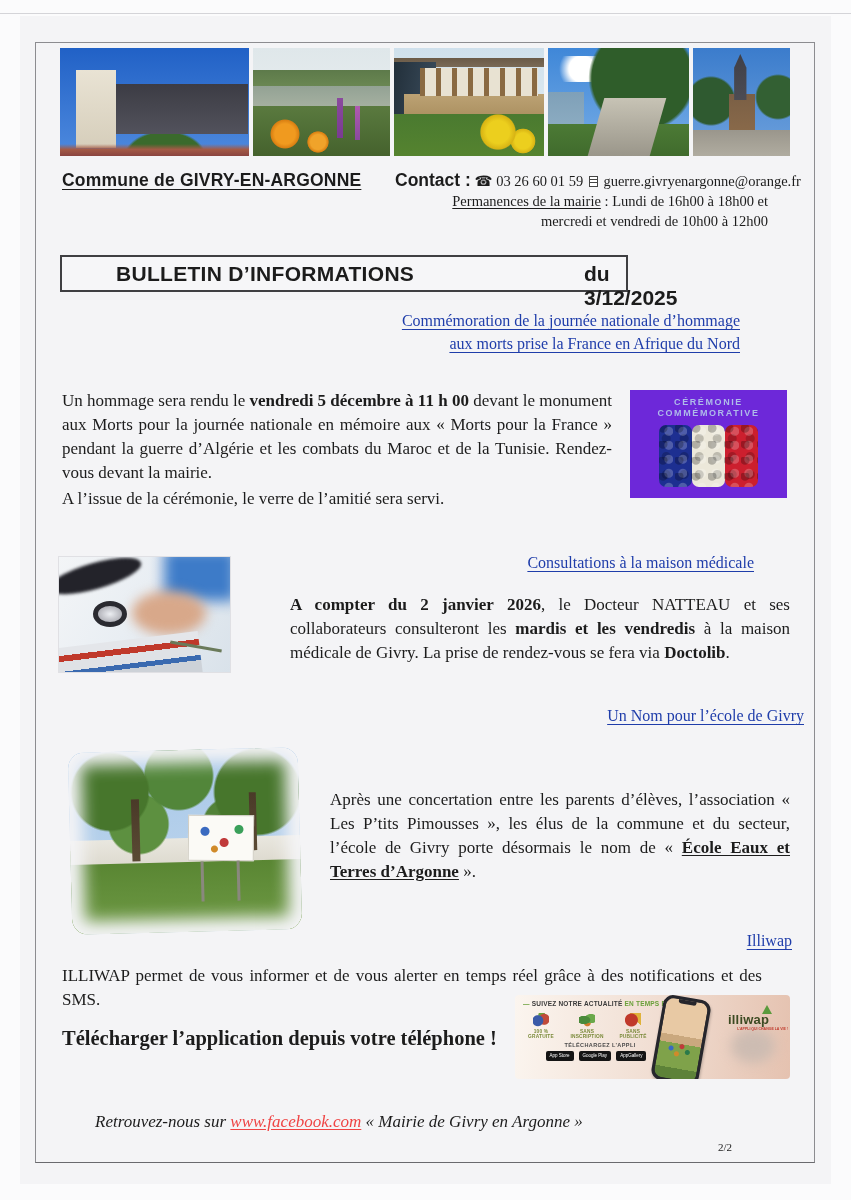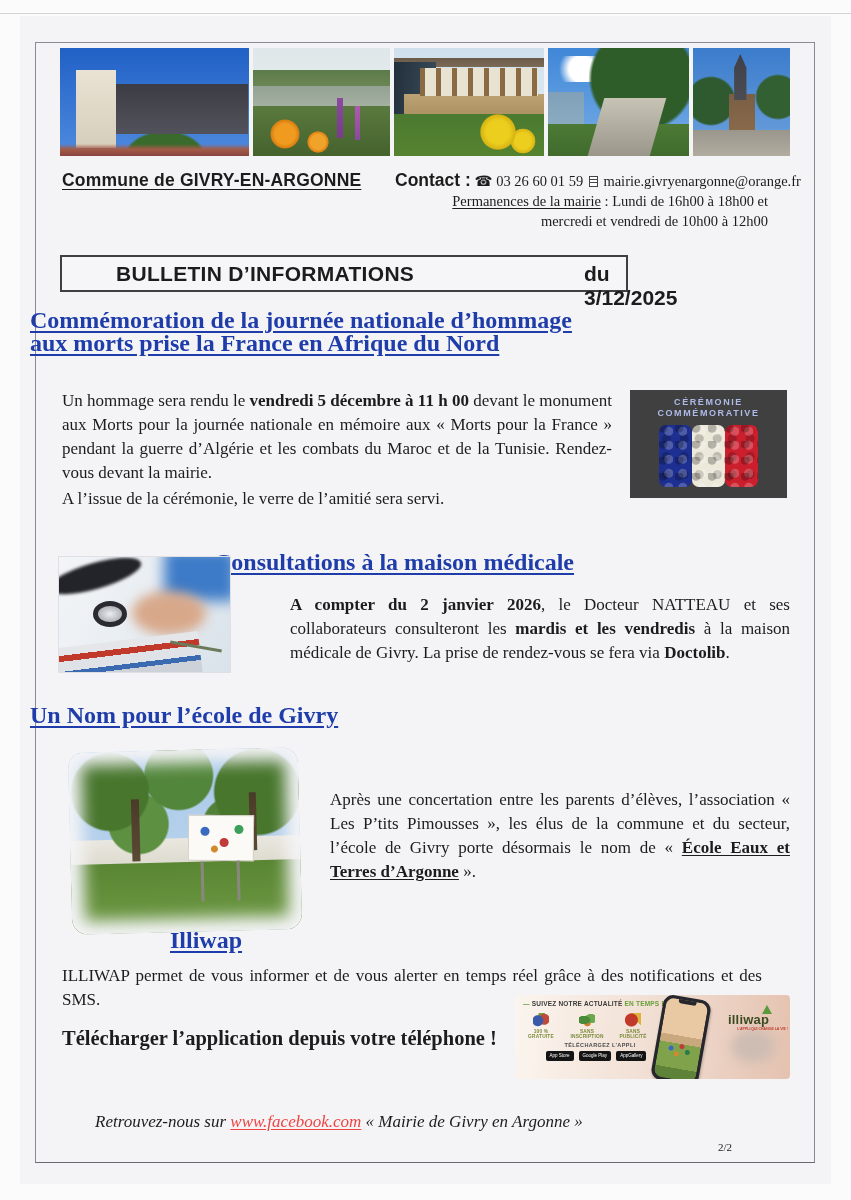--- a/index.html
+++ b/index.html
@@ -84,28 +84,28 @@
     background:linear-gradient(#fff 2px,#444 2px 3px,#fff 3px 5px,#444 5px 6px,#fff 6px); vertical-align:-1px; margin:0 2px; }
   .permanences { left:400px; top:191px; width:368px; text-align:right; font-size:14.5px; line-height:20px; }
   .u { text-decoration:underline; text-underline-offset:2px; }
 
   
   .banner { left:60px; top:255px; width:568px; height:37px; border:2px solid #3f3f42; background:#f6f6f8; }
   .banner-title { position:absolute; left:54px; top:5px; font-size:21px; font-weight:bold; letter-spacing:.3px; }
   .banner-date { position:absolute; left:522px; top:5px; font-size:21px; font-weight:bold; }
 
   
-  .h-blue { color:#1f3daa; font-weight:bold; font-size:24px; text-align:left;
+  .h-blue { color:#1f3daa; font-weight:normal; font-size:16px; text-align:right;
     text-decoration:underline; text-underline-offset:3px; line-height:23px; }
 
   
   .para { font-size:17px; line-height:24px; text-align:justify; }
 
   
-  .cer { left:630px; top:390px; width:157px; height:108px; background:#404040; padding-top:7px; }
+  .cer { left:630px; top:390px; width:157px; height:108px; background:#6d28d9; padding-top:7px; }
   .cer-t { text-align:center; color:#aebbe9; font-family:"Liberation Sans",sans-serif;
     font-weight:bold; font-size:9px; letter-spacing:1.6px; line-height:11px; }
   .cer-flowers { display:flex; width:99px; height:62px; margin:6px auto 0; }
   .cer-col { flex:1; border-radius:7px;
     background-image:
       radial-gradient(circle at 25% 20%, rgba(0,0,0,.25) 0 4px, rgba(0,0,0,0) 5px),
       radial-gradient(circle at 70% 45%, rgba(255,255,255,.22) 0 4px, rgba(255,255,255,0) 5px),
       radial-gradient(circle at 40% 75%, rgba(0,0,0,.2) 0 4px, rgba(0,0,0,0) 5px);
     background-size:16px 16px,14px 14px,18px 18px; }
   .cer-blue { background-color:#1d2f91; }
@@ -219,21 +219,21 @@
         <div class="spire"></div>
       </div>
   </div>
 
   <div class="abs commune sans">Commune de GIVRY-EN-ARGONNE</div>
   <div class="abs contact-line">
     <span class="contact-label">Contact :</span>
     <span>☎</span>
     <span>03 26 60 01 59</span>
     <span class="fax-icon"></span>
-    <span>mairie.givryenargonne@orange.fr</span>
+    <span>guerre.givryenargonne@orange.fr</span>
   </div>
   <div class="abs permanences">
     <span class="u">Permanences de la mairie</span><span> : Lundi de 16h00 à 18h00 et</span><br>
     <span>mercredi et vendredi de 10h00 à 12h00</span>
   </div>
 
   <div class="abs banner sans">
     <span class="banner-title">BULLETIN D’INFORMATIONS</span>
     <span class="banner-date">du 3/12/2025</span>
   </div>

